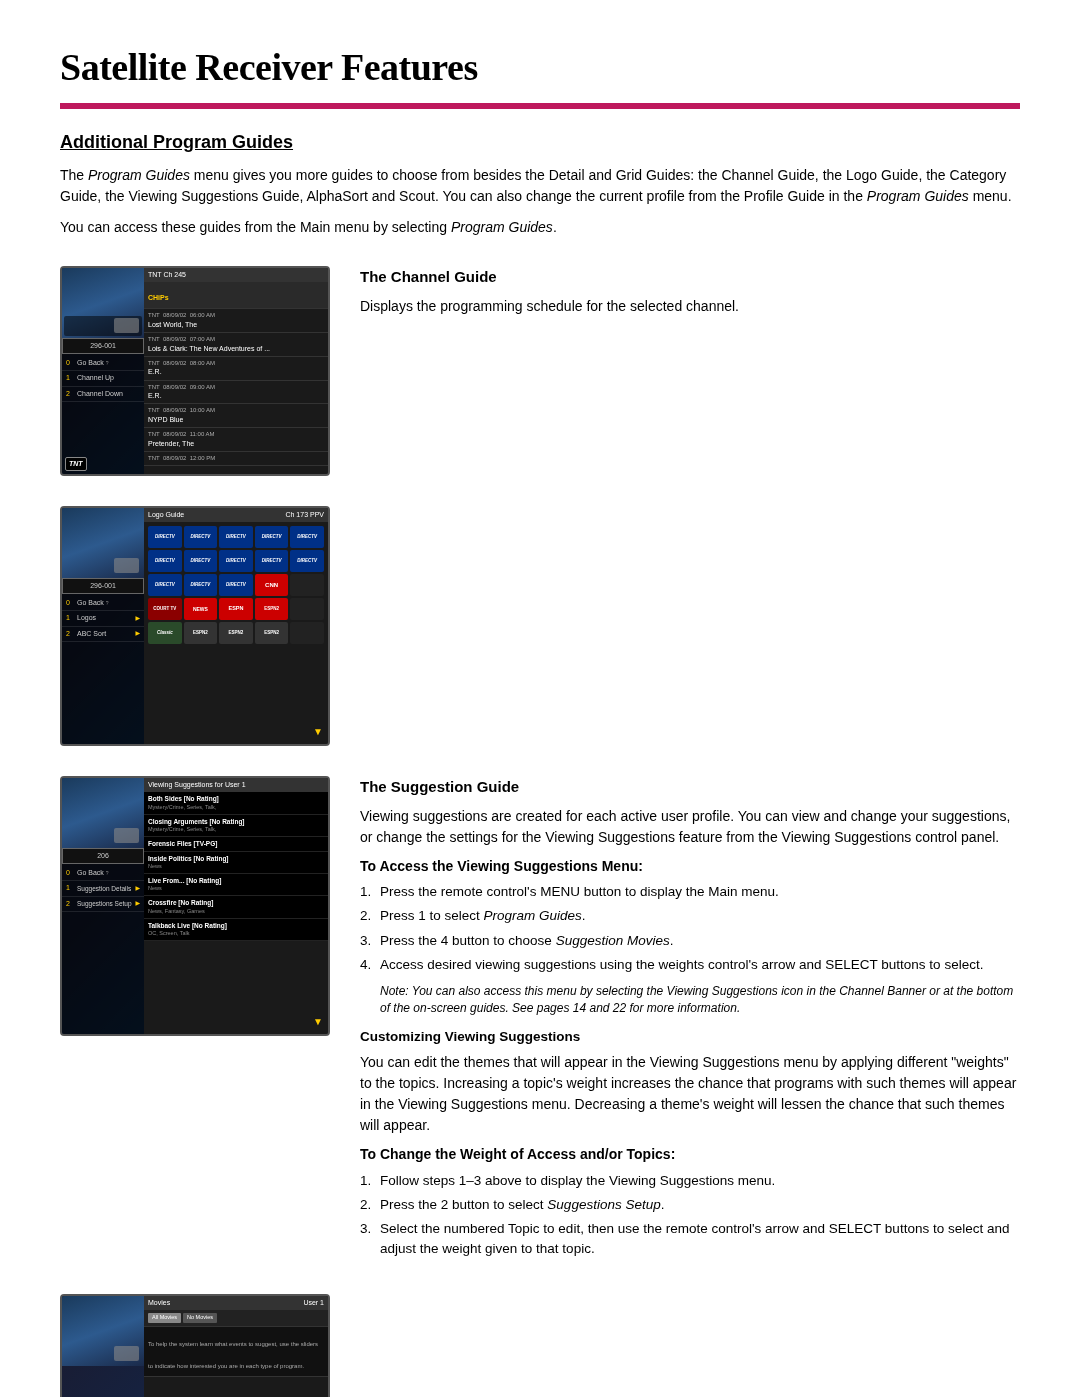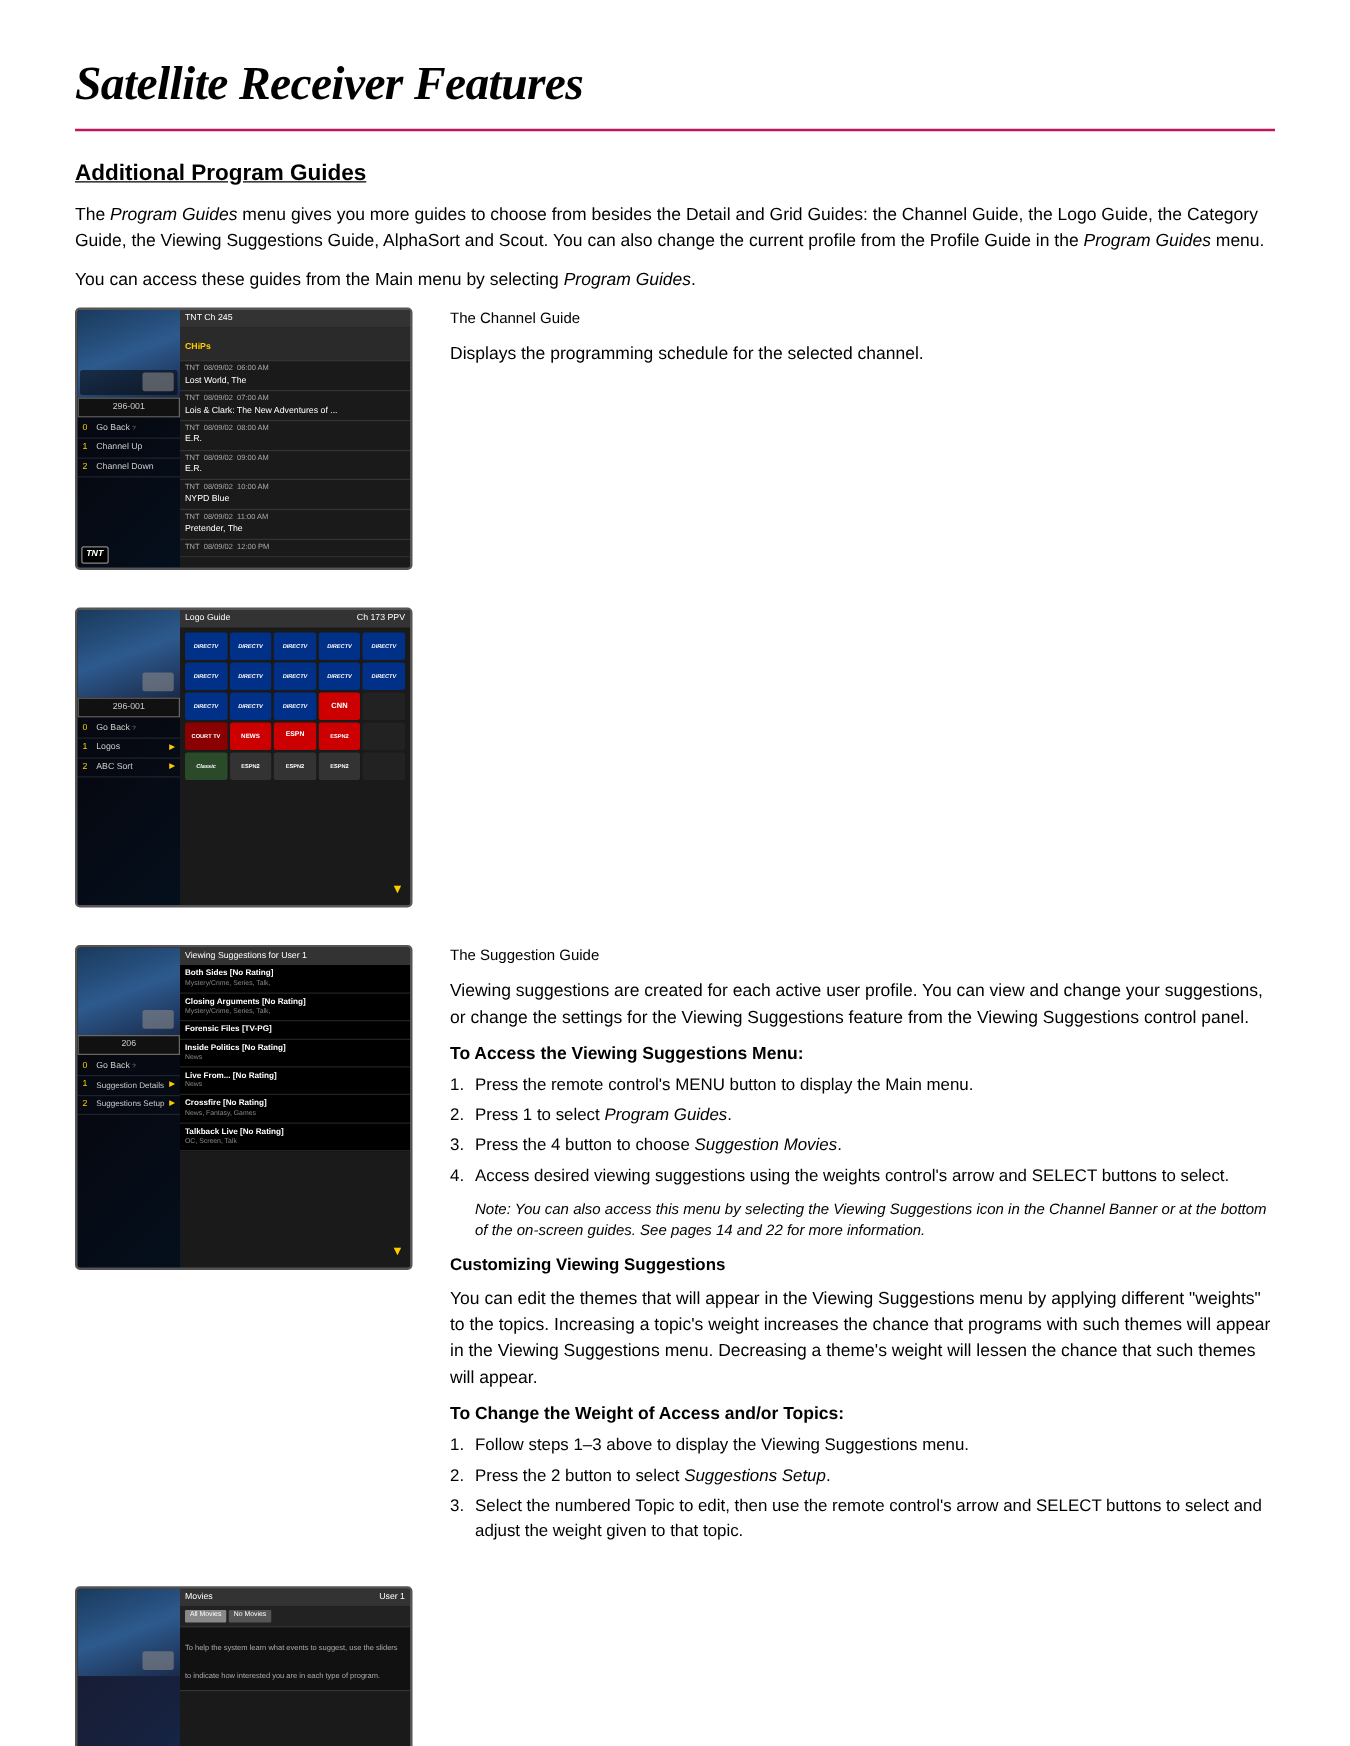--- a/index.html
+++ b/index.html
@@ -10,45 +10,44 @@
       width: 1080px;
       min-height: 1397px;
       padding: 40px 60px 40px 60px;
       font-size: 15px;
       line-height: 1.45;
     }
 
     .page-title {
       font-size: 38px;
       font-weight: bold;
-      font-style: italic;
       letter-spacing: -0.5px;
       margin-bottom: 20px;
-      border-bottom: 2px solid #be185d;
+      border-bottom: 6px solid #be185d;
       padding-bottom: 8px;
       font-family: Georgia, 'Times New Roman', serif;
     }
 
     .section-title {
       font-size: 18px;
       font-weight: bold;
       text-decoration: underline;
       margin-bottom: 10px;
       margin-top: 20px;
     }
 
     .intro-text {
       font-size: 14px;
       margin-bottom: 10px;
       line-height: 1.5;
     }
 
     .access-text {
       font-size: 14px;
-      margin-bottom: 12px;
+      margin-bottom: 28px;
       line-height: 1.5;
     }
 
     .content-grid {
       display: flex;
       flex-direction: column;
       gap: 30px;
     }
 
     .guide-row {
@@ -268,22 +267,22 @@
     .movie-btn.active {
       background: #888;
     }
 
     
     .guide-content {
       flex: 1;
     }
 
     .guide-title {
-      font-size: 12px;
-      font-weight: normal;
+      font-size: 15px;
+      font-weight: bold;
       margin-bottom: 8px;
     }
 
     .guide-desc {
       font-size: 14px;
       line-height: 1.5;
       margin-bottom: 8px;
     }
 
     .guide-desc2 {

